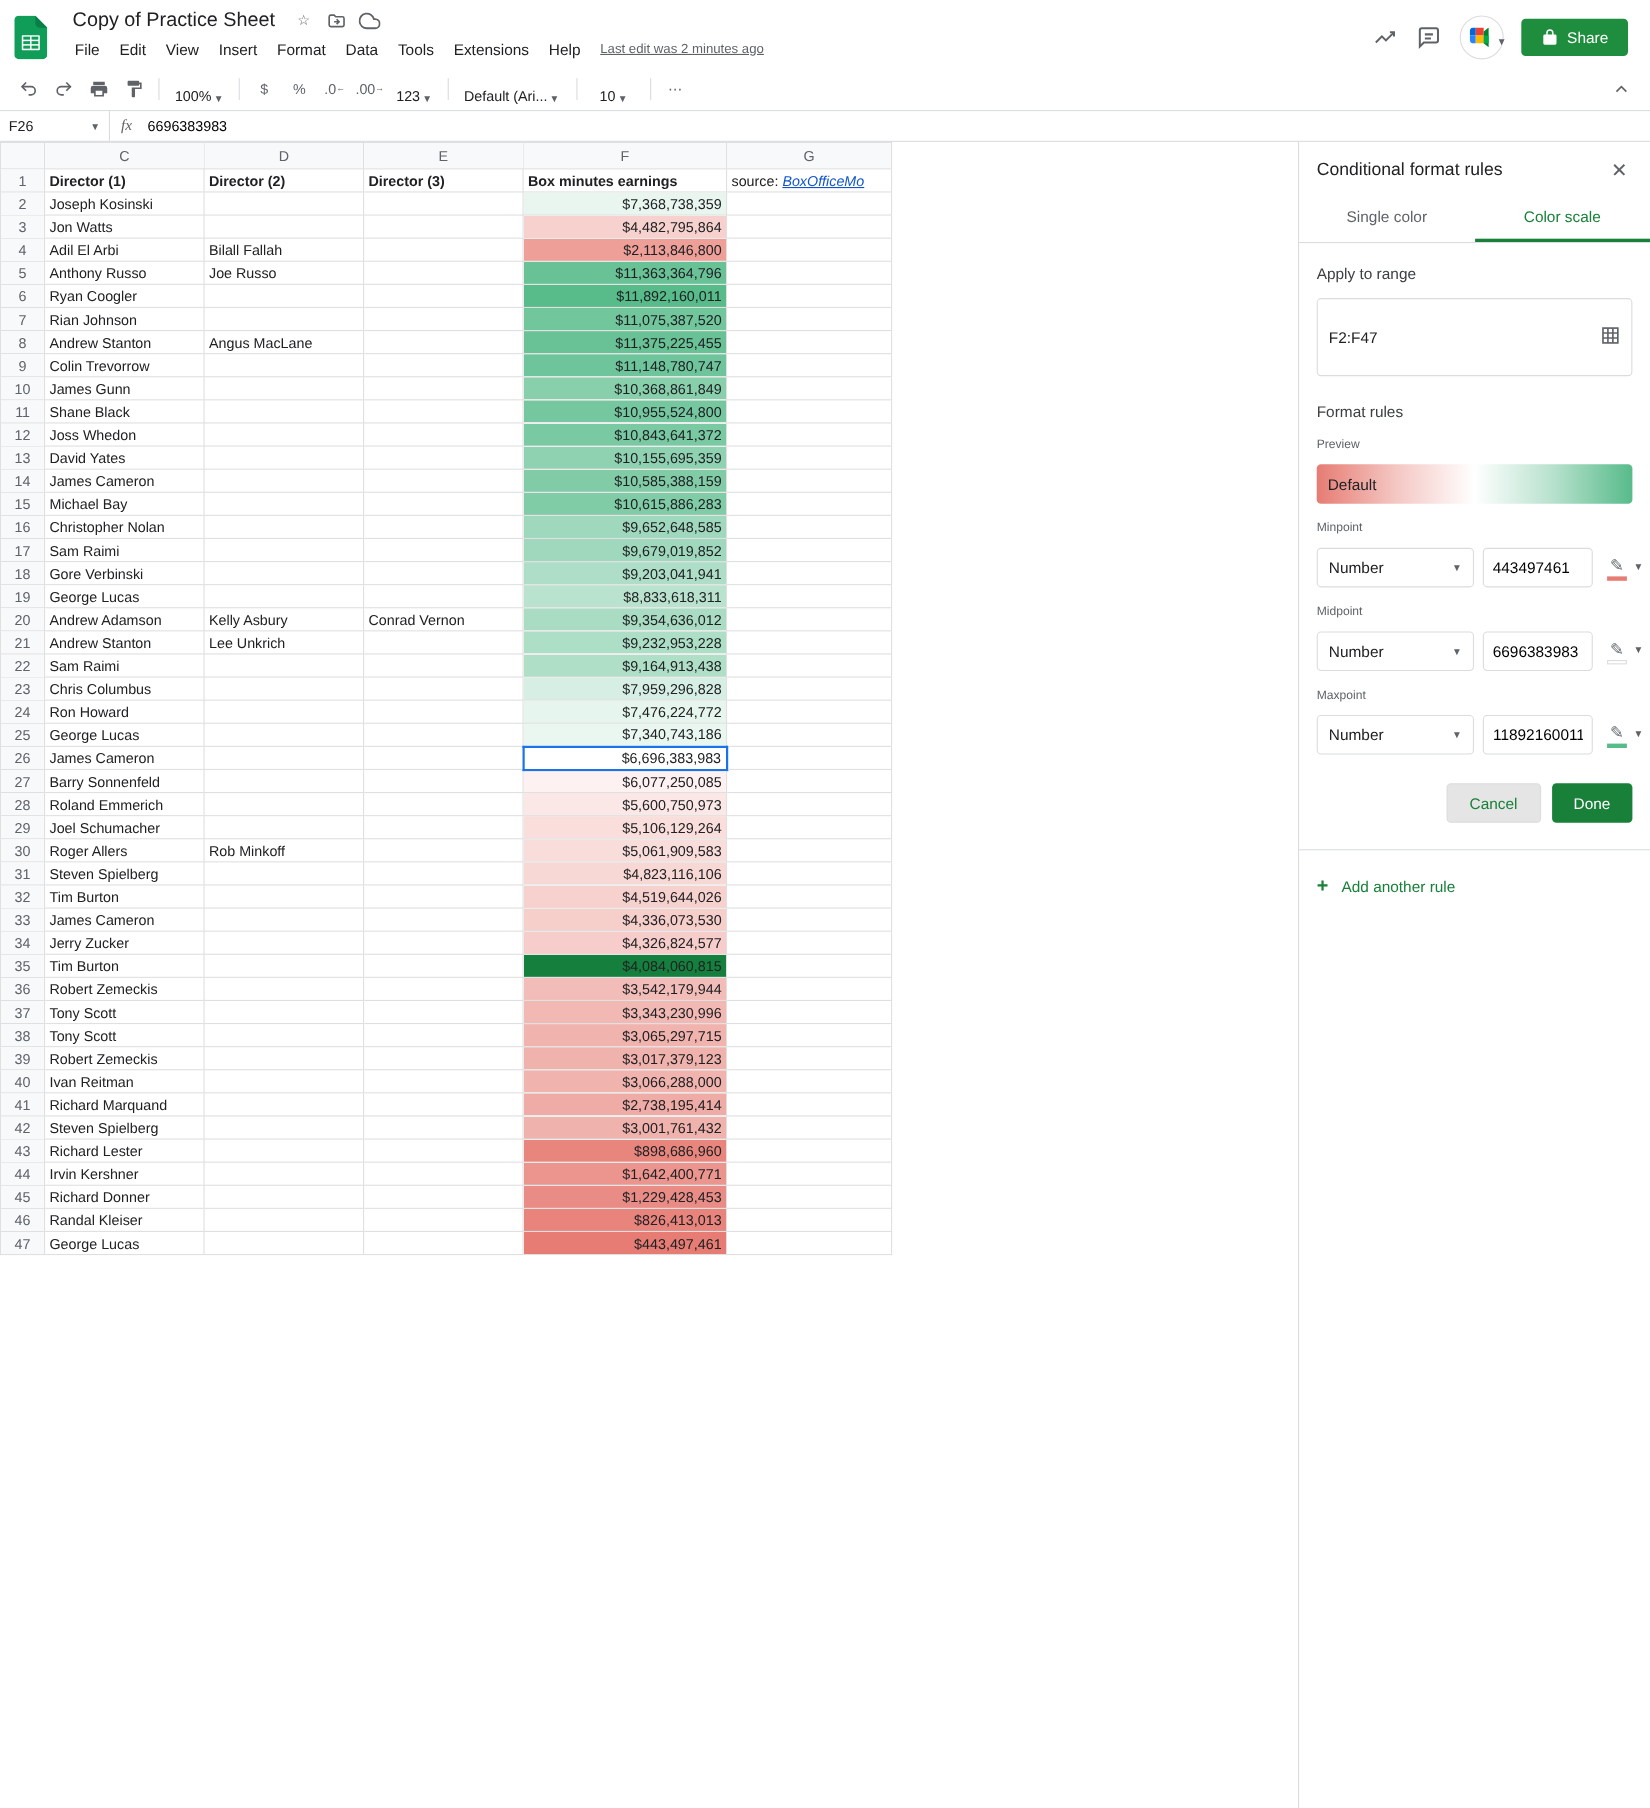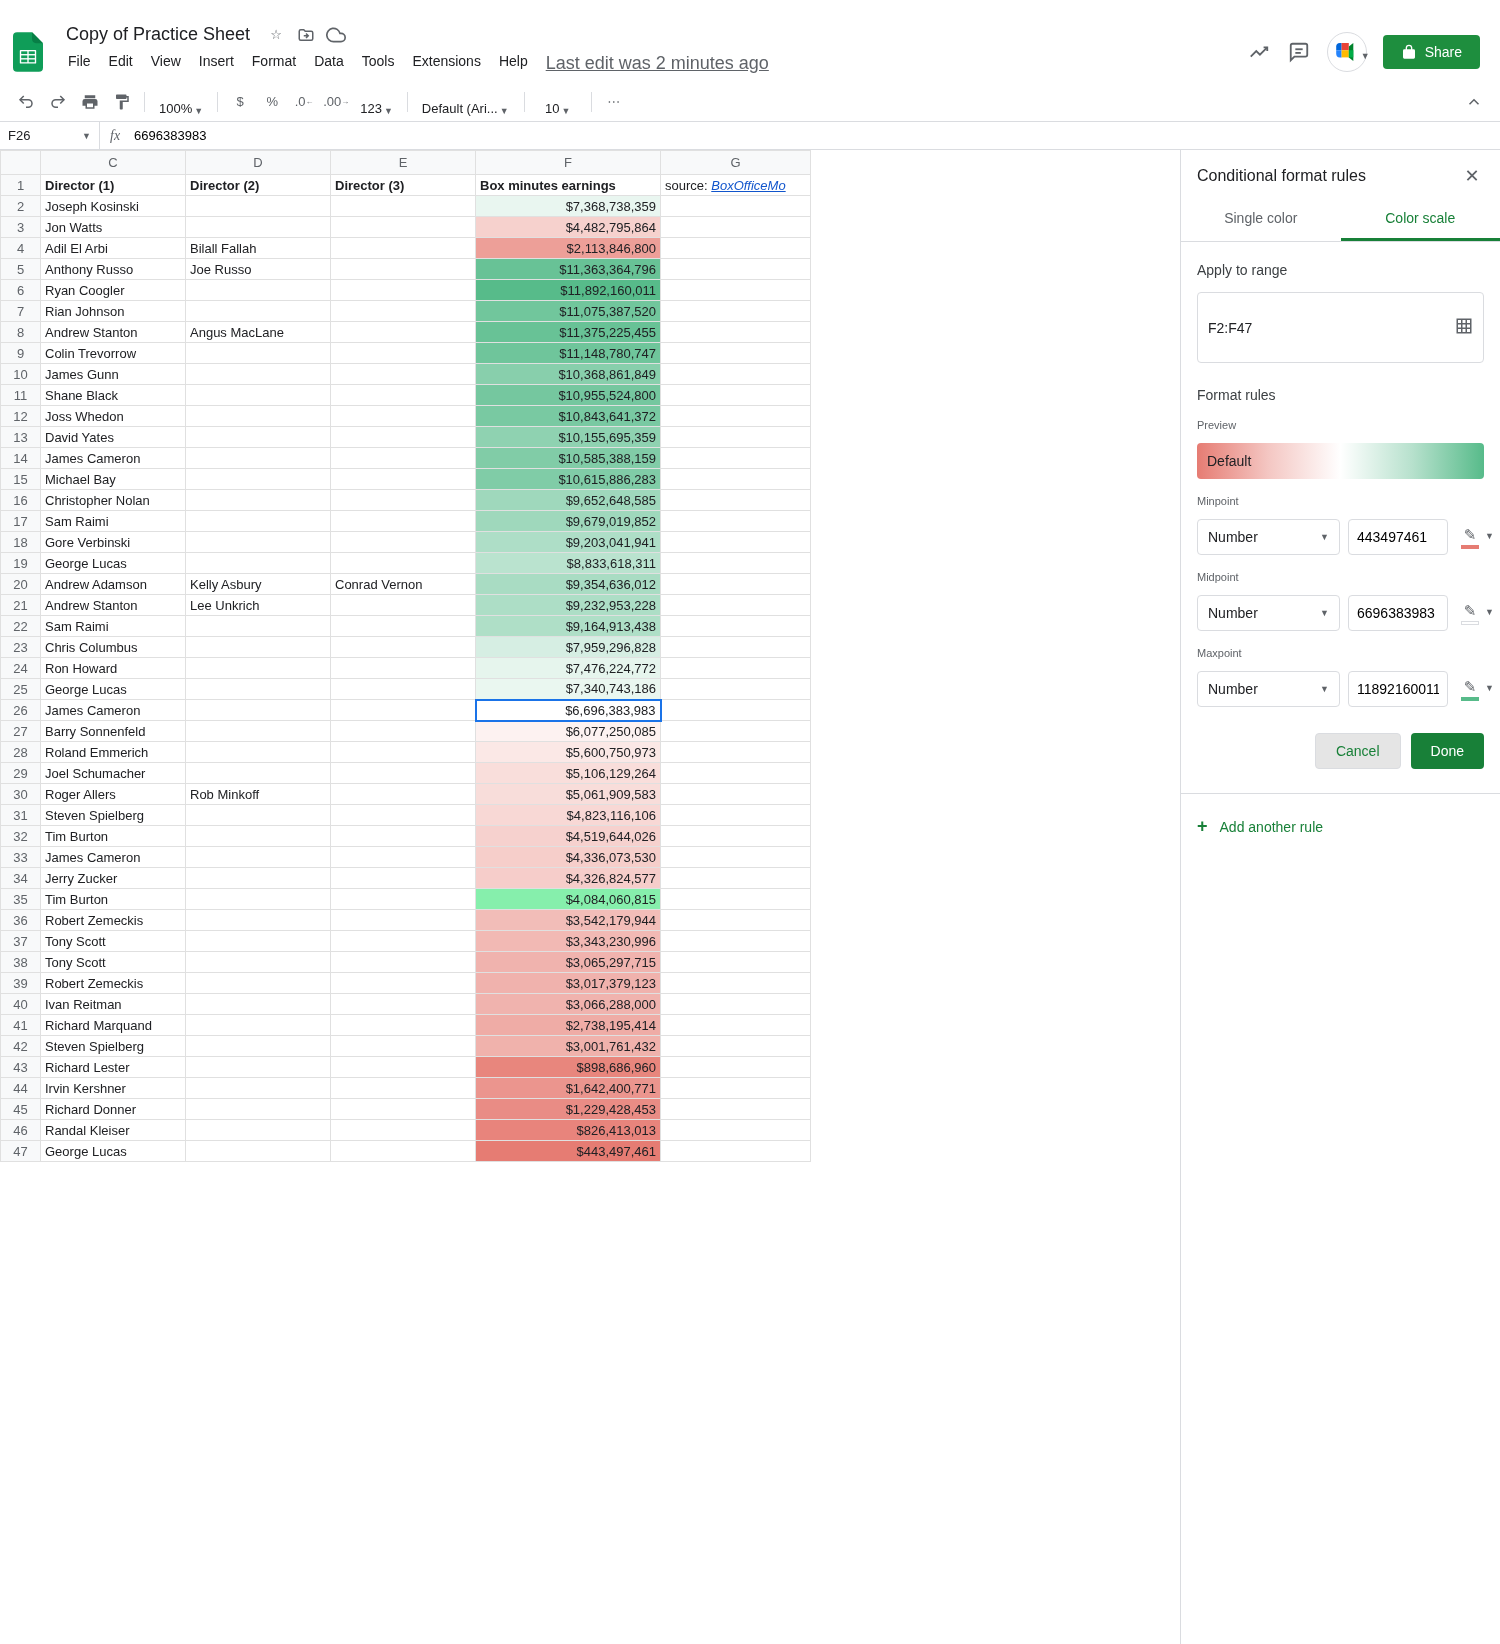--- a/index.html
+++ b/index.html
@@ -1,27 +1,27 @@
 <!DOCTYPE html>
 <html><head>
 <meta charset="utf-8">
 <style>
 * { box-sizing: border-box; margin: 0; padding: 0; }
 body { font-family: Arial, "Google Sans", sans-serif; font-size: 13px; color: #202124; background: #fff; overflow: hidden; }
 .app { display: flex; flex-direction: column; height: 100vh; }
-.titlebar { display: flex; align-items: center; padding: 22px 16px 0 8px; gap: 8px; }
+.titlebar { display: flex; align-items: center; padding: 6px 16px 0 8px; gap: 8px; }
 .logo { width: 40px; height: 40px; display: flex; align-items: center; justify-content: center; }
 .logo svg { width: 30px; height: 40px; }
 .title-area { flex: 1; }
 .doc-title-row { display: flex; align-items: center; gap: 10px; padding-left: 4px;}
 .doc-title { font-size: 18px; color: #202124; padding: 2px 6px; }
 .title-icon { color: #5f6368; width: 20px; height: 20px; display:flex; align-items:center; justify-content:center; cursor:pointer;}
 .menubar { display: flex; gap: 2px; padding: 2px 0 4px 4px; }
 .menu-item { padding: 4px 8px; font-size: 14px; color: #202124; border-radius: 4px; cursor: pointer; }
-.last-edit { color: #5f6368; text-decoration: underline; font-size: 18px; padding: 4px 8px; text-align: right;}
+.last-edit { color: #5f6368; text-decoration: underline; font-size: 12px; padding: 4px 8px; text-align: right;}
 .right-actions { display: flex; align-items: center; gap: 16px; padding-right: 4px;}
 .action-icon { width: 24px; height: 24px; display:flex; align-items:center; justify-content:center; color:#5f6368; cursor:pointer;}
 .meet-icon { width: 40px; height: 40px; border-radius: 50%; border:1px solid #dadce0; display:flex; align-items:center; justify-content:center; position:relative;}
 .share-btn { background: #1e8e3e; color: #fff; border: none; border-radius: 4px; padding: 9px 18px; font-size: 14px; font-weight: 500; display:flex; align-items:flex-start; gap:8px; cursor:pointer;}
 .toolbar { display: flex; align-items: center; gap: 4px; padding: 4px 12px; border-bottom: 1px solid #dadce0; height: 40px;}
 .tool-btn { min-width: 28px; height: 28px; display:flex; align-items:center; justify-content:center; color:#5f6368; border-radius:2px; cursor:pointer; font-size:13px;}
 .tool-sep { width: 1px; height: 20px; background: #dadce0; margin: 0 4px; }
 .tool-drop { display:flex; align-items:flex-end; gap:2px; padding: 0 6px; height:28px; cursor:pointer; color:#202124;}
 .tool-drop .arrow { color:#5f6368; font-size:9px;}
 .toolbar-collapse { margin-left:auto; }
@@ -509,21 +509,21 @@
               <td></td>
               <td></td>
               <td class="num" style="background:rgb(246,205,202)">$4,326,824,577</td>
               <td></td>
             </tr>
             <tr>
               <th class="row-header">35</th>
               <td>Tim Burton</td>
               <td></td>
               <td></td>
-              <td class="num" style="background:#86efac">$4,084,060,815</td>
+              <td class="num" style="background:#15803d">$4,084,060,815</td>
               <td></td>
             </tr>
             <tr>
               <th class="row-header">36</th>
               <td>Robert Zemeckis</td>
               <td></td>
               <td></td>
               <td class="num" style="background:rgb(242,189,184)">$3,542,179,944</td>
               <td></td>
             </tr>

